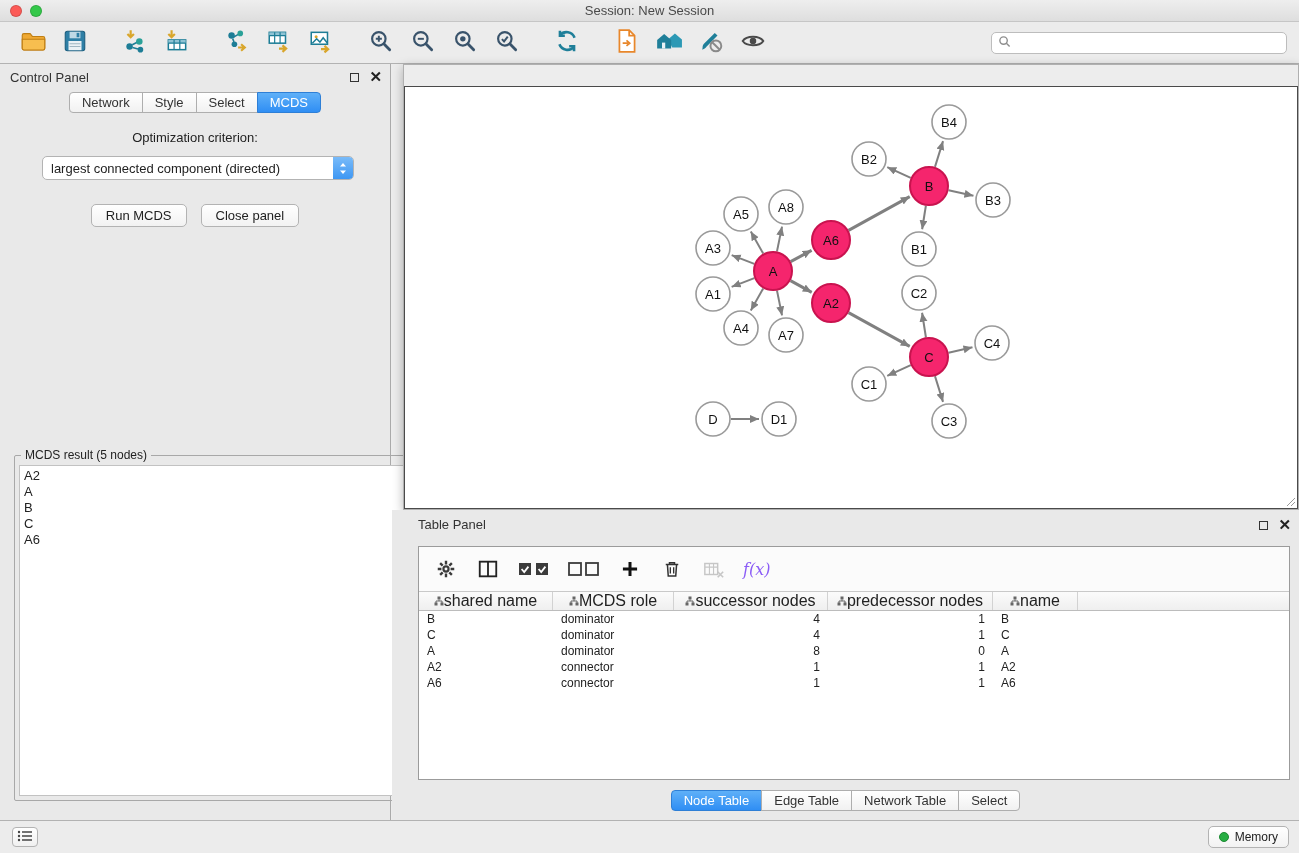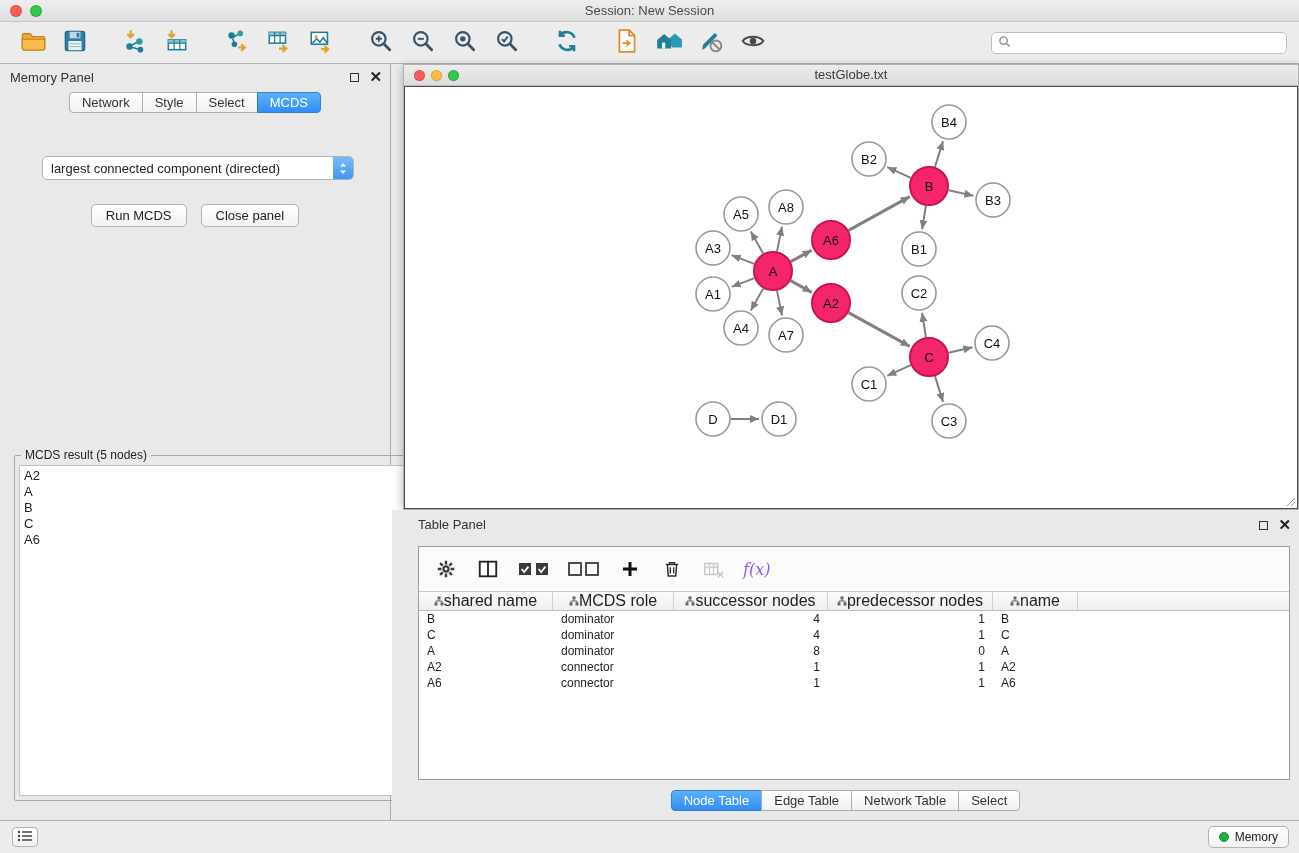--- a/index.html
+++ b/index.html
@@ -244,33 +244,34 @@
     <span><svg width="13" height="13" viewBox="0 0 14 14">
           <circle cx="6" cy="6" r="4" fill="none" stroke="#8e8e8e" stroke-width="1.5"></circle>
           <path d="M9 9l3.5 3.5" stroke="#8e8e8e" stroke-width="1.5"></path>
         </svg></span>
     <input placeholder="" style="">
   </div>
 </div>
 
 <div class="control-panel">
   <div class="panel-header">
-    <span>Memory Panel</span>
+    <span>Control Panel</span>
     <span class="panel-controls">
       <span class="float-box"></span>
       <span class="close-x">✕</span>
     </span>
   </div>
   <div class="seg-row">
       <div class="seg-tab">Network</div>
       <div class="seg-tab">Style</div>
       <div class="seg-tab">Select</div>
       <div class="seg-tab selected">MCDS</div>
     </div>
 
+  <div class="opt-label">Optimization criterion:</div>
 
   <div class="combo">
     <span class="combo-text">largest connected component (directed)</span>
     <span class="combo-step">
         <svg width="8" height="13" viewBox="0 0 8 13">
           <path d="M4 1L7 4.6H1z" fill="#fff"></path>
           <path d="M4 12L1 8.4h6z" fill="#fff"></path>
         </svg>
       </span>
   </div>
@@ -286,28 +287,20 @@
         <div class="result-item">A2</div>
         <div class="result-item">A</div>
         <div class="result-item">B</div>
         <div class="result-item">C</div>
         <div class="result-item">A6</div>
       </div>
   </div>
 </div>
 
 <div class="net-window">
-  <div class="net-titlebar">
-    <div class="net-traffic">
-      <span class="mini-light" style="background:#fc5b57"></span>
-      <span class="mini-light" style="background:#fdbc40"></span>
-      <span class="mini-light" style="background:#34c84a"></span>
-    </div>
-    <span>testGlobe.txt</span>
-  </div>
   <div class="net-canvas">
     <svg width="894" height="423" viewBox="0 0 894 423">
       <defs>
         <marker id="arrow" markerUnits="userSpaceOnUse" markerWidth="11" markerHeight="9" refX="9" refY="4" orient="auto">
           <path d="M0,0 L9,4 L0,8 z" fill="#808080"></path>
         </marker>
       </defs>
       <g>
           <line x1="349.325077653959" y1="191.15872023264905" x2="326.674922346041" y2="199.84127976735095" stroke="#808080" stroke-width="2" marker-end="url(#arrow)"></line>
           <line x1="349.325077653959" y1="176.84127976735095" x2="326.674922346041" y2="168.15872023264905" stroke="#808080" stroke-width="2" marker-end="url(#arrow)"></line>

